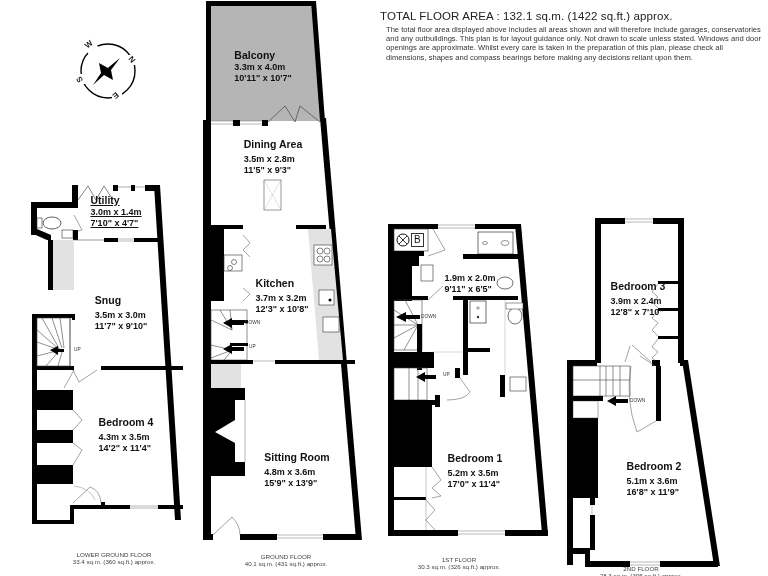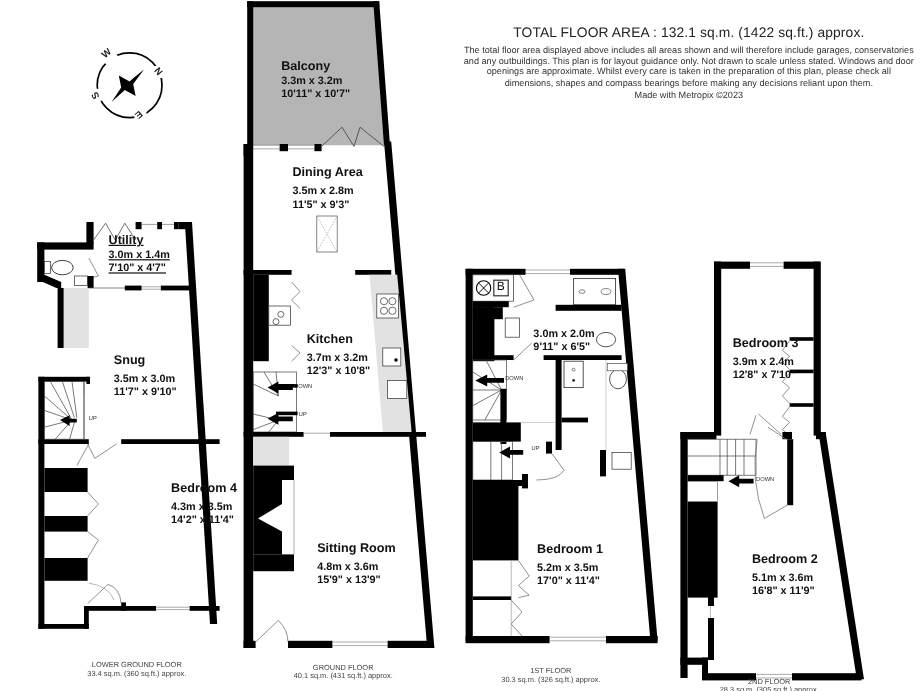--- a/index.html
+++ b/index.html
@@ -1,19 +1,19 @@
 <!DOCTYPE html>
 <html><head>
 <meta charset="utf-8">
 <style>
   html,body{margin:0;padding:0;background:#fff;}
   body{width:768px;height:576px;position:relative;overflow:hidden;font-family:"Liberation Sans",sans-serif;color:#222;}
   .abs{position:absolute;}
   #plan{position:absolute;left:0;top:0;width:768px;height:576px;}
-  .header{position:absolute;left:380px;top:10px;width:388px;text-align:center;margin-top:12px;}
+  .header{position:absolute;left:380px;top:10px;width:388px;text-align:left;}
   .header .title{font-size:11.5px;color:#222;letter-spacing:0.1px;}
   .header .disclaimer{font-size:7.6px;line-height:9.2px;color:#333;margin:3px 6px 0 6px;}
   .header .made{font-size:7.6px;color:#333;margin-top:1px;}
   .room-label{position:absolute;text-align:left;font-weight:bold;color:#111;white-space:nowrap;transform:translateX(-50%);}
   .room-label .name{font-size:10.5px;line-height:13px;}
   .room-label .dim{font-size:9px;line-height:10.5px;}
   .room-label.gap .name{margin-bottom:3px;}
   .floor-caption{position:absolute;text-align:center;font-size:6.2px;line-height:7.4px;color:#444;transform:translateX(-50%);white-space:nowrap;}
   .tiny{position:absolute;font-size:4.8px;color:#333;}
   .bmark{position:absolute;font-size:10px;color:#111;}
@@ -309,52 +309,51 @@
     <rect x="585" y="561" width="45" height="6" fill="#000"></rect>
     <rect x="660" y="561" width="58" height="6" fill="#000"></rect>
     <line x1="630" y1="562" x2="660" y2="562" stroke="#888" stroke-width="0.6"></line>
     <line x1="630" y1="565" x2="660" y2="565" stroke="#888" stroke-width="0.6"></line>
   </g>
 </svg>
 
 <div class="header">
   <div class="title">TOTAL FLOOR AREA : 132.1 sq.m. (1422 sq.ft.) approx.</div>
   <div class="disclaimer">The total floor area displayed above includes all areas shown and will therefore include garages, conservatories and any outbuildings. This plan is for layout guidance only. Not drawn to scale unless stated. Windows and door openings are approximate. Whilst every care is taken in the preparation of this plan, please check all dimensions, shapes and compass bearings before making any decisions reliant upon them.</div>
-  <div class="made">Made with Metropix ©2023</div>
 </div>
 
 <div class="abs" style="left:85px;top:40px;font-size:8px;font-weight:bold;transform:rotate(-40deg);">W</div>
 <div class="abs" style="left:129px;top:55px;font-size:8px;font-weight:bold;transform:rotate(50deg);">N</div>
 <div class="abs" style="left:77px;top:75px;font-size:8px;font-weight:bold;transform:rotate(-120deg);">S</div>
 <div class="abs" style="left:113px;top:91px;font-size:8px;font-weight:bold;transform:rotate(140deg);">E</div>
 
 <div class="room-label" style="left:116px;top:194px;text-decoration:underline;">
   <div class="name">Utility</div>
   <div class="dim">3.0m  x 1.4m</div>
   <div class="dim">7'10"  x 4'7"</div>
 </div>
 <div class="room-label gap" style="left:121px;top:294px;">
   <div class="name">Snug</div>
   <div class="dim">3.5m  x 3.0m</div>
   <div class="dim">11'7"  x 9'10"</div>
 </div>
-<div class="room-label gap" style="left:126px;top:401px;margin-left:44px;">
+<div class="room-label gap" style="left:126px;top:416px;">
   <div class="name">Bedroom 4</div>
   <div class="dim">4.3m  x 3.5m</div>
   <div class="dim">14'2"  x 11'4"</div>
 </div>
 <div class="tiny" style="left:74px;top:347px;">UP</div>
 <div class="floor-caption" style="left:114px;top:551px;">
   <div>LOWER GROUND FLOOR</div>
   <div>33.4 sq.m. (360 sq.ft.) approx.</div>
 </div>
 
 <div class="room-label" style="left:263px;top:49px;">
   <div class="name">Balcony</div>
-  <div class="dim">3.3m  x 3.2m</div>
+  <div class="dim">3.3m  x 4.0m</div>
   <div class="dim">10'11"  x 10'7"</div>
 </div>
 <div class="room-label gap" style="left:273px;top:138px;">
   <div class="name">Dining Area</div>
   <div class="dim">3.5m  x 2.8m</div>
   <div class="dim">11'5"  x 9'3"</div>
 </div>
 <div class="room-label gap" style="left:282px;top:277px;">
   <div class="name">Kitchen</div>
   <div class="dim">3.7m  x 3.2m</div>
@@ -367,21 +366,21 @@
 </div>
 <div class="tiny" style="left:245px;top:320px;">DOWN</div>
 <div class="tiny" style="left:249px;top:344px;">UP</div>
 <div class="floor-caption" style="left:286px;top:553px;">
   <div>GROUND FLOOR</div>
   <div>40.1 sq.m. (431 sq.ft.) approx.</div>
 </div>
 
 <div class="bmark" style="left:411px;top:233px;border:1px solid #333;padding:0 2px;line-height:12px;background:#fff;">B</div>
 <div class="room-label" style="left:470px;top:273px;">
-  <div class="dim">3.0m  x 2.0m</div>
+  <div class="dim">1.9m  x 2.0m</div>
   <div class="dim">9'11"  x 6'5"</div>
 </div>
 <div class="room-label gap" style="left:475px;top:452px;">
   <div class="name">Bedroom 1</div>
   <div class="dim">5.2m  x 3.5m</div>
   <div class="dim">17'0"  x 11'4"</div>
 </div>
 <div class="tiny" style="left:421px;top:314px;">DOWN</div>
 <div class="tiny" style="left:443px;top:372px;">UP</div>
 <div class="floor-caption" style="left:459px;top:556px;">

